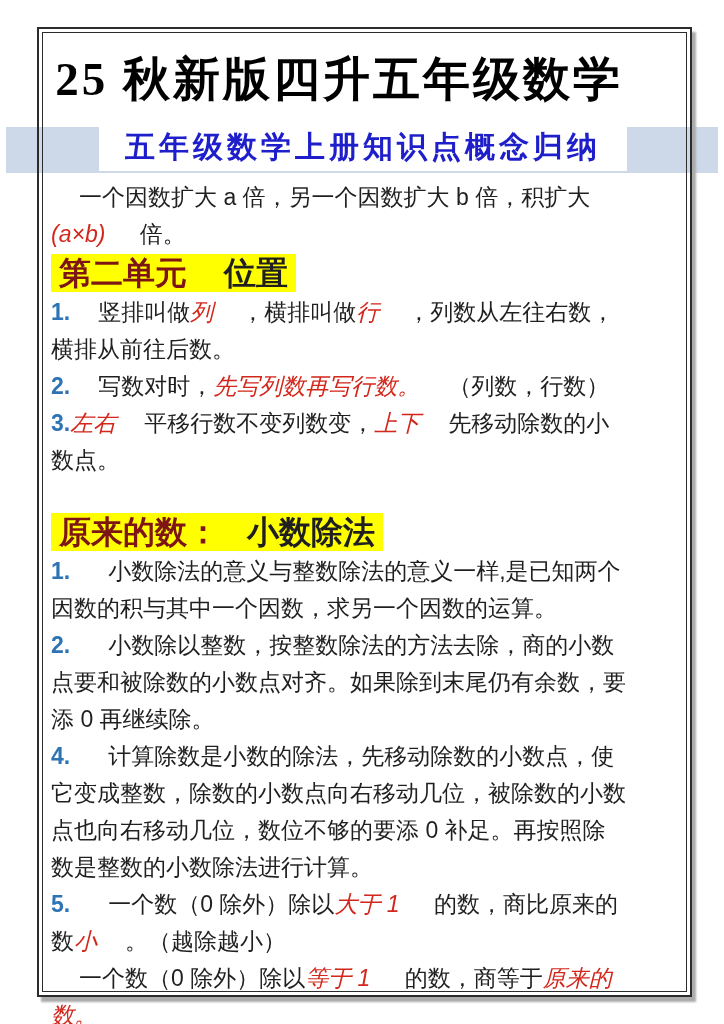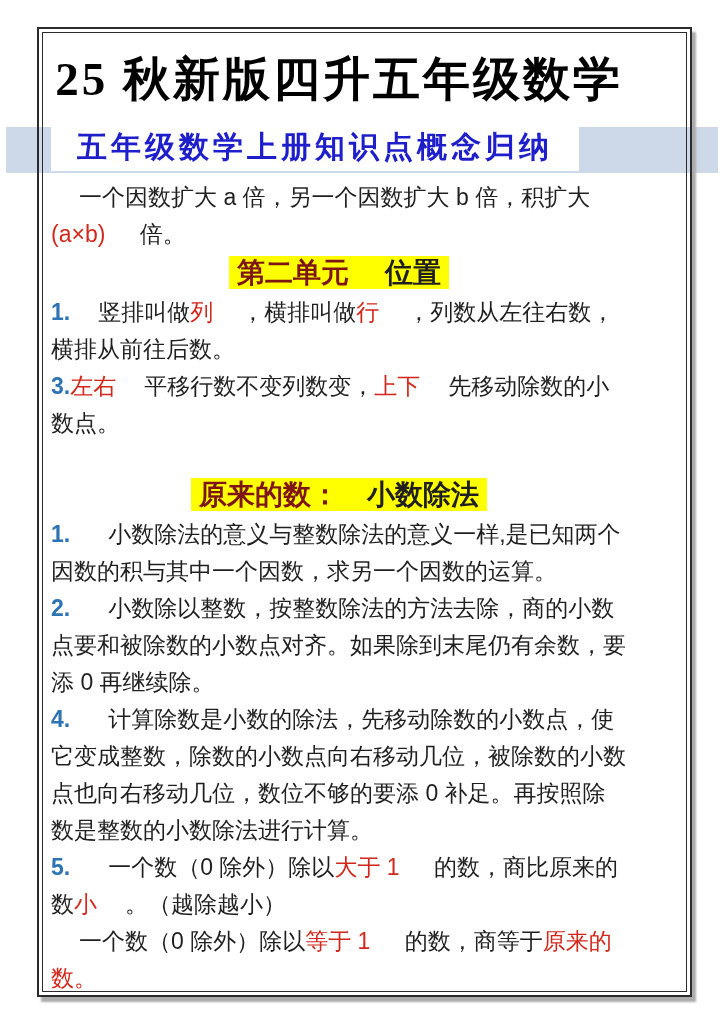--- a/index.html
+++ b/index.html
@@ -20,34 +20,34 @@
   }
   .content{
     position:absolute;left:37px;top:27px;width:604px;height:970px;
     padding:0 14px;box-sizing:border-box;z-index:2;color:var(--text);
   }
   .title{
     margin:20px 0 0;text-align:center;
     font-family:"Liberation Serif","DejaVu Serif",serif;
     font-weight:bold;font-size:47px;line-height:64px;letter-spacing:3px;color:#000;
   }
-  .subtitle-row{text-align:left;margin-top:12px;position:relative;}
+  .subtitle-row{text-align:right;margin-top:12px;position:relative;}
   .subtitle{
     display:inline-block;background:#ffffff;color:var(--subtitle_blue);
     font-weight:bold;font-size:30px;line-height:34px;padding:7px 26px;letter-spacing:4px;
   }
   .line{font-size:23px;line-height:37px;margin:0;text-align:left;}
   .intro{margin-top:8px;}
-  .section{text-align:center;margin:3px 0 4px;font-size:28px;line-height:34px;font-weight:bold;}
+  .section{margin:3px 0 4px;font-size:32px;line-height:34px;font-weight:bold;}
   .section.u3gap{margin-top:36px;}
   .hl{background:var(--highlight);padding:1px 8px;}
   .num{font-weight:bold;color:var(--number_blue);}
   .items.numgap .num{margin-right:10px;}
   .c-k{color:var(--text);margin-left:28px;}
-  .c-r{color:var(--red);}
+  .c-r{color:var(--red);font-style:italic;}
   .c-m{color:var(--heading_maroon);}
 </style>
 </head>
 <body>
 
 <div class="canvas">
   <div class="band"></div>
 
   <div class="content">
     <h1 class="title">25 秋新版四升五年级数学</h1>
@@ -55,20 +55,21 @@
     <div class="subtitle-row">
       <span class="subtitle">五年级数学上册知识点概念归纳</span>
     </div>
 
     <p class="line intro"><span class="c-k">一个因数扩大 a 倍，另一个因数扩大 b 倍，积扩大 </span><span class="c-r">(a×b)</span><span class="c-k"> 倍。</span></p>
 
     <h2 class="section"><span class="hl"><span class="c-m">第二单元</span><span class="c-k"> 位置</span></span></h2>
 
     <div class="items">
         <p class="line item"><span class="num">1.</span><span class="c-k">竖排叫做</span><span class="c-r">列</span><span class="c-k">，横排叫做</span><span class="c-r">行</span><span class="c-k">，列数从左往右数，横排从前往后数。</span></p>
+        <p class="line item"><span class="num">2.</span><span class="c-k">写数对时，</span><span class="c-r">先写列数再写行数。</span><span class="c-k">（列数，行数）</span></p>
         <p class="line item"><span class="num">3.</span><span class="c-r">左右</span><span class="c-k">平移行数不变列数变，</span><span class="c-r">上下</span><span class="c-k">先移动除数的小数点。</span></p>
       </div>
 
     <h2 class="section u3gap"><span class="hl"><span class="c-m">原来的数：</span><span class="c-k">小数除法</span></span></h2>
 
     <div class="items numgap">
         <p class="line item"><span class="num">1.</span><span class="c-k">小数除法的意义与整数除法的意义一样,是已知两个因数的积与其中一个因数，求另一个因数的运算。</span></p>
         <p class="line item"><span class="num">2.</span><span class="c-k">小数除以整数，按整数除法的方法去除，商的小数点要和被除数的小数点对齐。如果除到末尾仍有余数，要添 0 再继续除。</span></p>
         <p class="line item"><span class="num">4.</span><span class="c-k">计算除数是小数的除法，先移动除数的小数点，使它变成整数，除数的小数点向右移动几位，被除数的小数点也向右移动几位，数位不够的要添 0 补足。再按照除数是整数的小数除法进行计算。</span></p>
         <p class="line item"><span class="num">5.</span><span class="c-k">一个数（0 除外）除以</span><span class="c-r">大于 1</span><span class="c-k"> 的数，商比原来的数</span><span class="c-r">小</span><span class="c-k">。（越除越小）</span></p>

